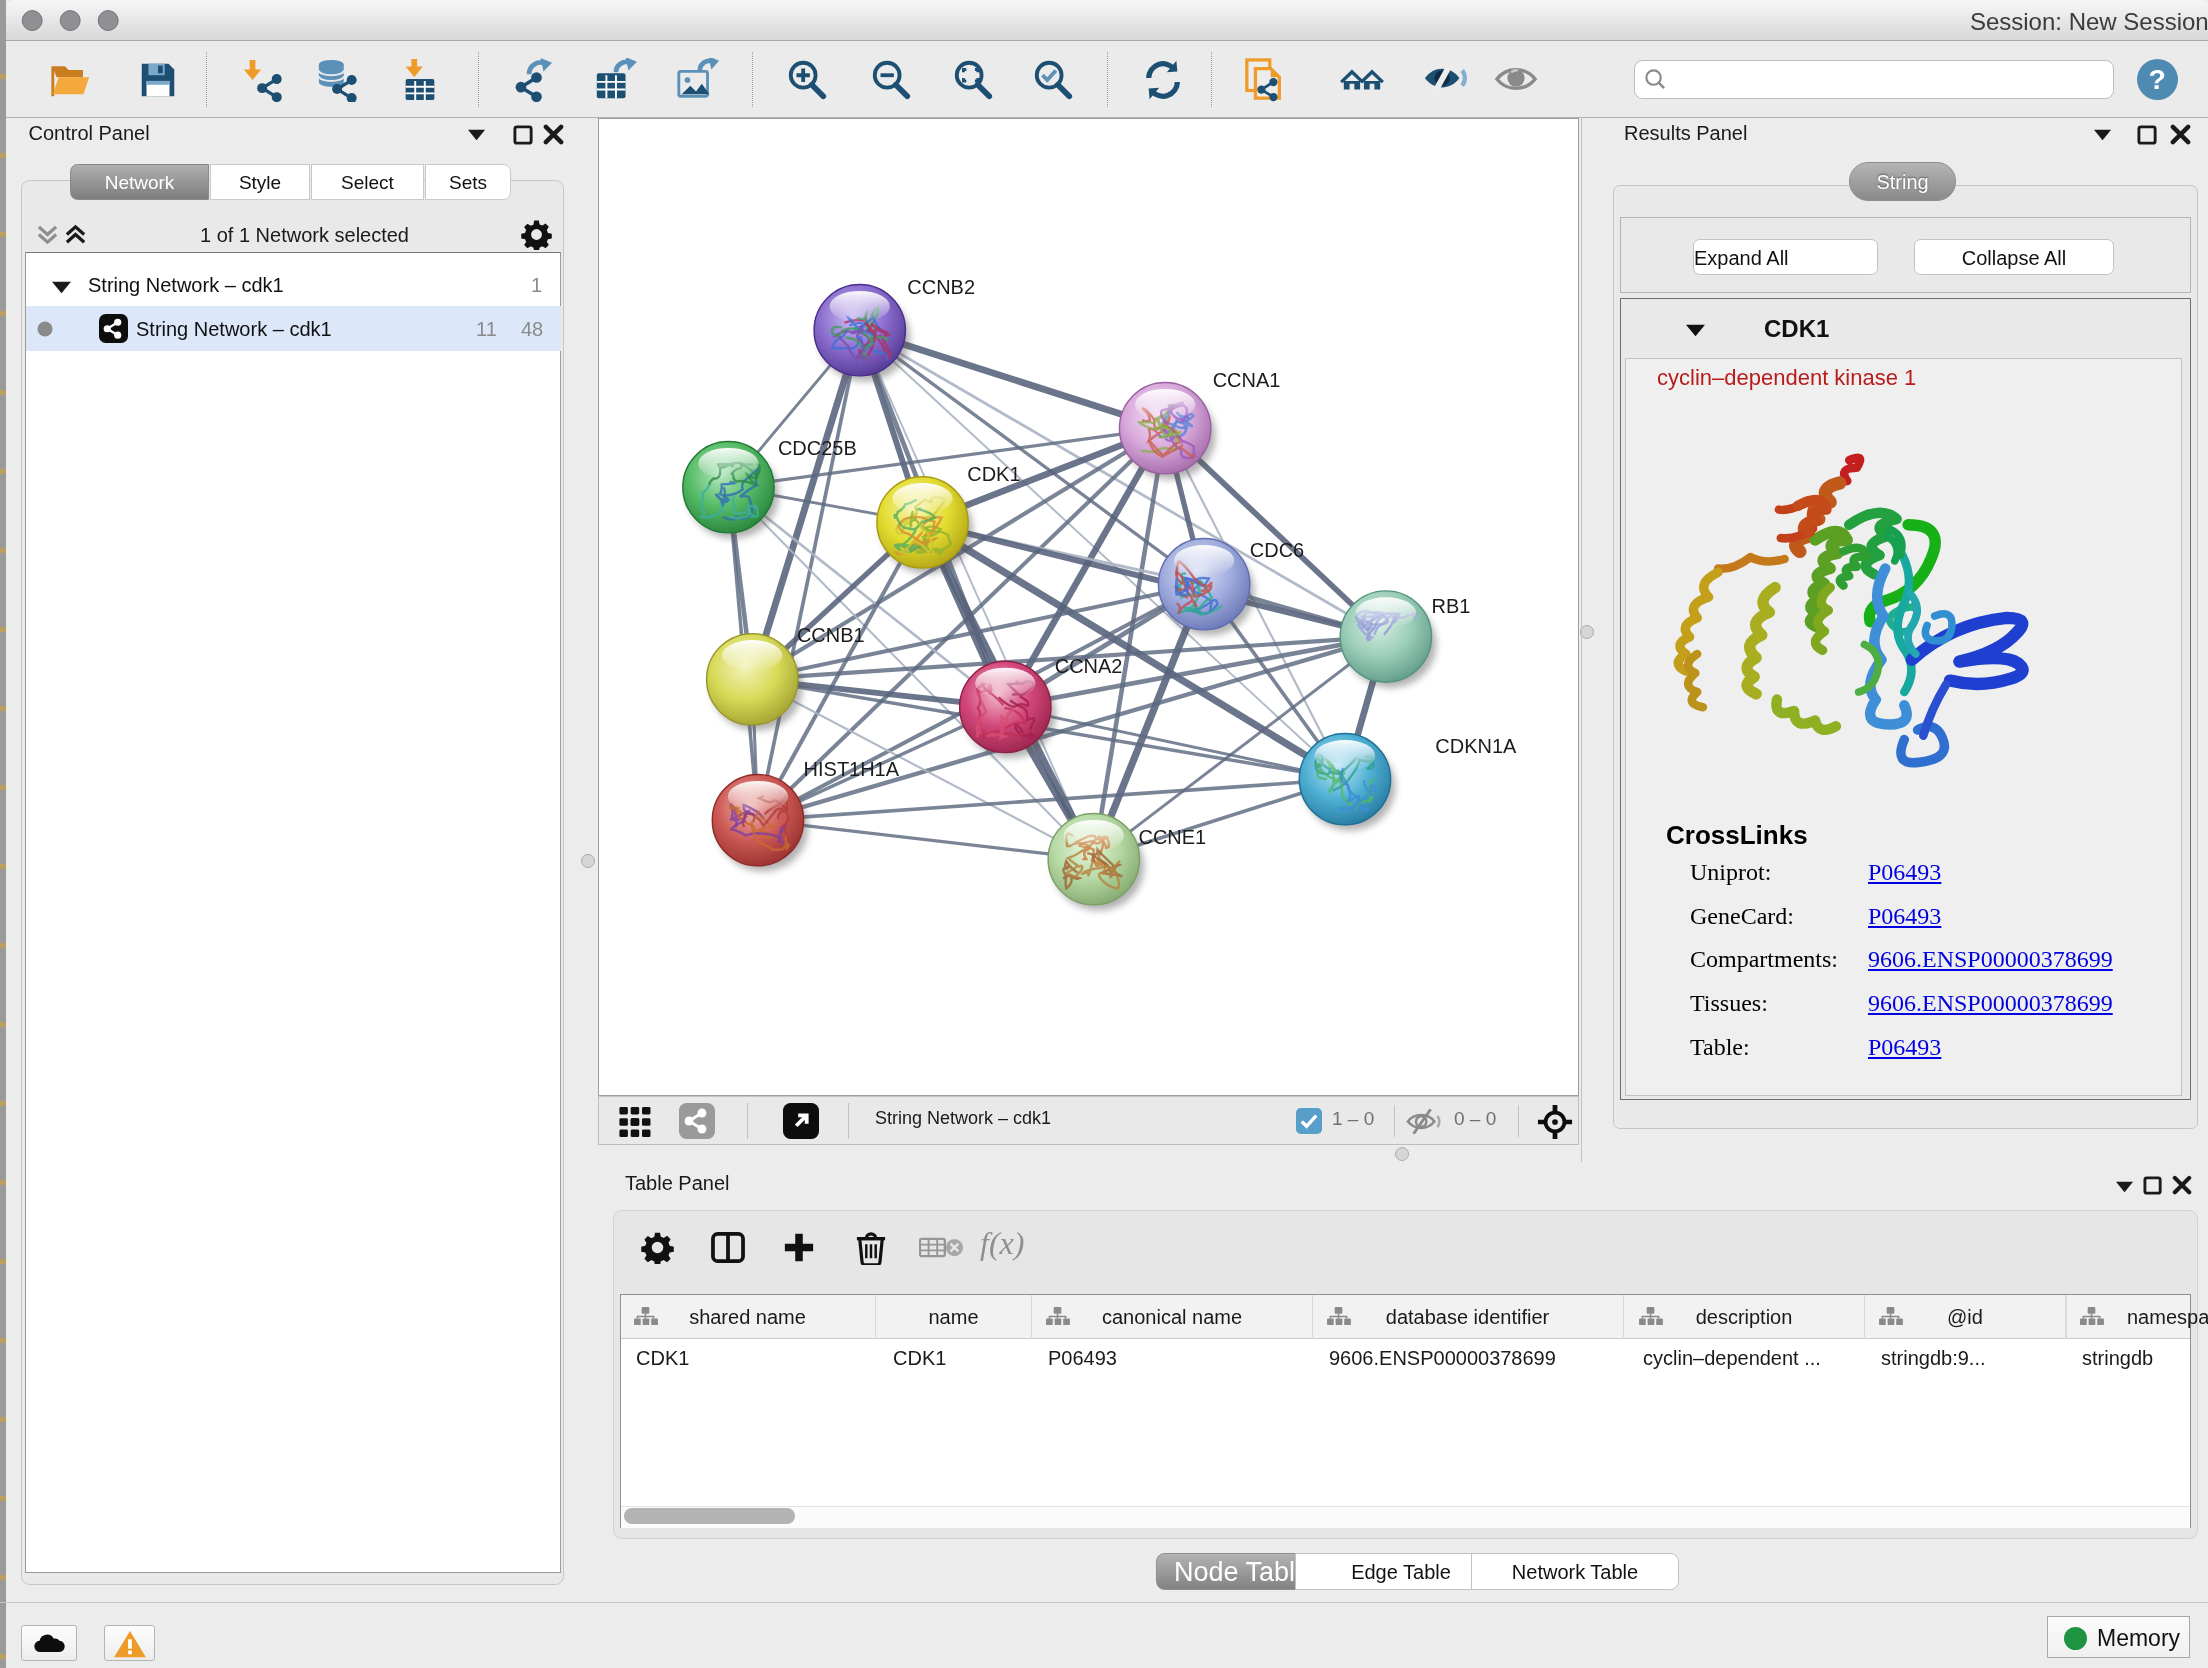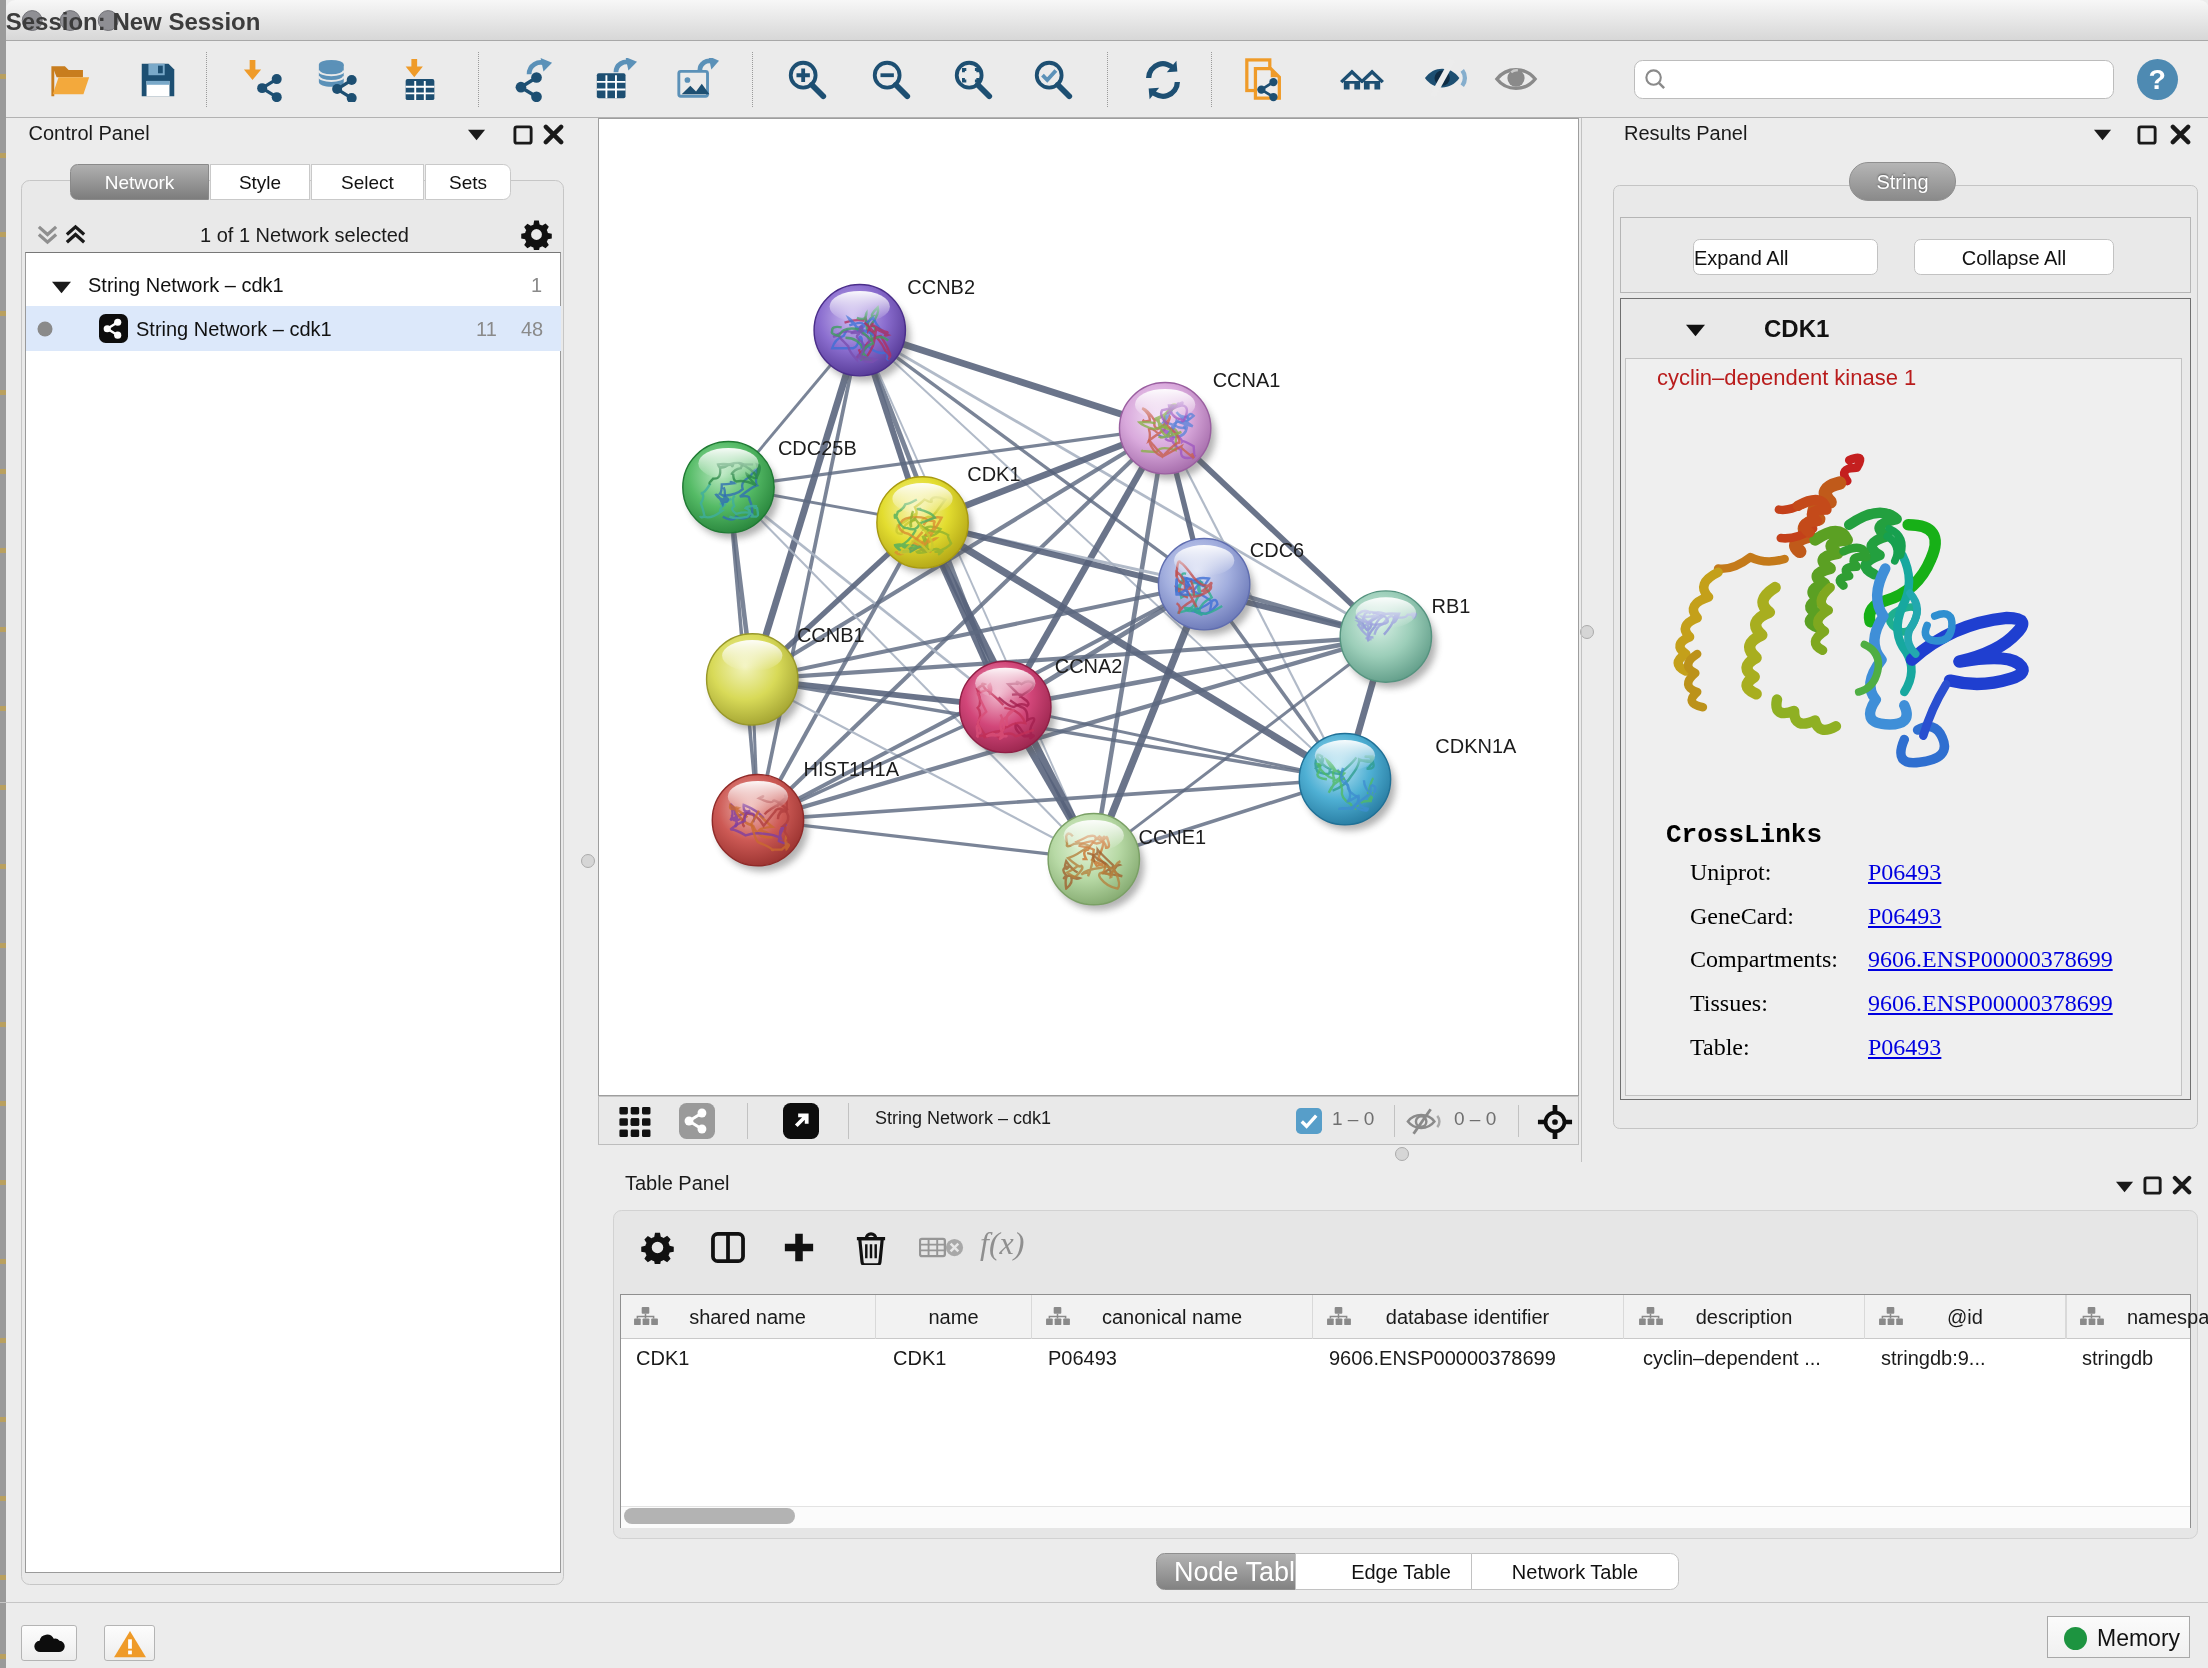--- a/index.html
+++ b/index.html
@@ -18,21 +18,21 @@
 <div class="abs" style="left:5.7px;top:0;width:2203px;height:41px;background:linear-gradient(#f7f7f7,#d7d7d7);border-bottom:1px solid #a8a8a8;border-radius:9.5px 9.5px 0 0">
   <div class="abs" style="left:11.4px;top:9.5px">
     <svg width="114" height="23" viewBox="0 0 120 24">
         <g fill="#8f8f94" stroke="#6f6f74" stroke-width="1">
     <circle cx="16" cy="11" r="10.5"></circle>
           <circle cx="56" cy="11" r="10.5"></circle>
           <circle cx="96" cy="11" r="10.5"></circle>
         </g>
       </svg>
   </div>
-  <div class="abs" style="left:0;width:100%;top:7.6px;text-align:left;font-size:24px;color:#3c3c3c;font-weight:700">Session: New Session</div>
+  <div class="abs" style="left:0;width:100%;top:7.6px;text-align:right;font-size:24px;color:#3c3c3c;font-weight:400">Session: New Session</div>
 </div>
 
 <div class="abs" style="left:5.7px;top:41px;width:2203px;height:77px;background:#ebebeb;border-bottom:1px solid #b2b2b2">
   <div class="vsep" style="left:200px"></div>
     <div class="vsep" style="left:472px"></div>
     <div class="vsep" style="left:746px"></div>
     <div class="vsep" style="left:1101px"></div>
     <div class="vsep" style="left:1205px"></div>
   <div style="position:absolute;left:43px;top:17px;width:44px;height:44px"><svg width="44" height="44" viewBox="0 0 46 46">
 <path d="M4 10 h12 l4 4 h14 v6 H8z" fill="#c87d1e"></path>
@@ -784,21 +784,21 @@
 <path d="M142 64 q26 -14 30 4 q-24 0 -10 12 q-22 2 -8 12" stroke="#c44a1a" stroke-width="11"></path>
 <path d="M176 150 q-18 16 -2 24 q-20 12 -4 22 q-18 12 -2 20" stroke="#7fa81f" stroke-width="10"></path>
 <path d="M190 112 q22 -10 24 6 q-20 -2 -10 10 q-18 0 -8 10 q-16 2 -6 10" stroke="#2f9e33" stroke-width="9"></path>
 <path d="M212 210 q18 8 14 28 q-4 18 -20 22" stroke="#4fae43" stroke-width="8"></path>
 <path d="M236 96 q16 10 8 26 m-6 -34 q18 8 12 28" stroke="#17a04f" stroke-width="8"></path>
 <path d="M260 156 q14 16 2 34 q-10 16 4 30" stroke="#23a8af" stroke-width="8"></path>
 <path d="M286 180 q20 -8 18 12 q-2 16 -18 14 q-14 -2 -8 -16" stroke="#2f8fd0" stroke-width="8"></path>
 </g>
     </svg></div>
 
-<div class="abs" style="left:1666px;top:820px;font-family:Liberation Mono, monospace;font-weight:bold;font-size:26px;color:#000">CrossLinks</div>
+<div class="abs" style="left:1666px;top:820px;font-family:Liberation Sans, sans-serif;font-weight:bold;font-size:26px;color:#000">CrossLinks</div>
 <div class="abs" style="left:1690px;top:859px;font-family:'Liberation Serif',serif;font-size:24px;color:#000">Uniprot:</div>
 <div class="abs" style="left:1868px;top:859px;font-family:'Liberation Serif',serif;font-size:24px;color:#0000e0;text-decoration:underline">P06493</div>
 <div class="abs" style="left:1690px;top:903px;font-family:'Liberation Serif',serif;font-size:24px;color:#000">GeneCard:</div>
 <div class="abs" style="left:1868px;top:903px;font-family:'Liberation Serif',serif;font-size:24px;color:#0000e0;text-decoration:underline">P06493</div>
 <div class="abs" style="left:1690px;top:946px;font-family:'Liberation Serif',serif;font-size:24px;color:#000">Compartments:</div>
 <div class="abs" style="left:1868px;top:946px;font-family:'Liberation Serif',serif;font-size:24px;color:#0000e0;text-decoration:underline">9606.ENSP00000378699</div>
 <div class="abs" style="left:1690px;top:990px;font-family:'Liberation Serif',serif;font-size:24px;color:#000">Tissues:</div>
 <div class="abs" style="left:1868px;top:990px;font-family:'Liberation Serif',serif;font-size:24px;color:#0000e0;text-decoration:underline">9606.ENSP00000378699</div>
 <div class="abs" style="left:1690px;top:1034px;font-family:'Liberation Serif',serif;font-size:24px;color:#000">Table:</div>
 <div class="abs" style="left:1868px;top:1034px;font-family:'Liberation Serif',serif;font-size:24px;color:#0000e0;text-decoration:underline">P06493</div>

